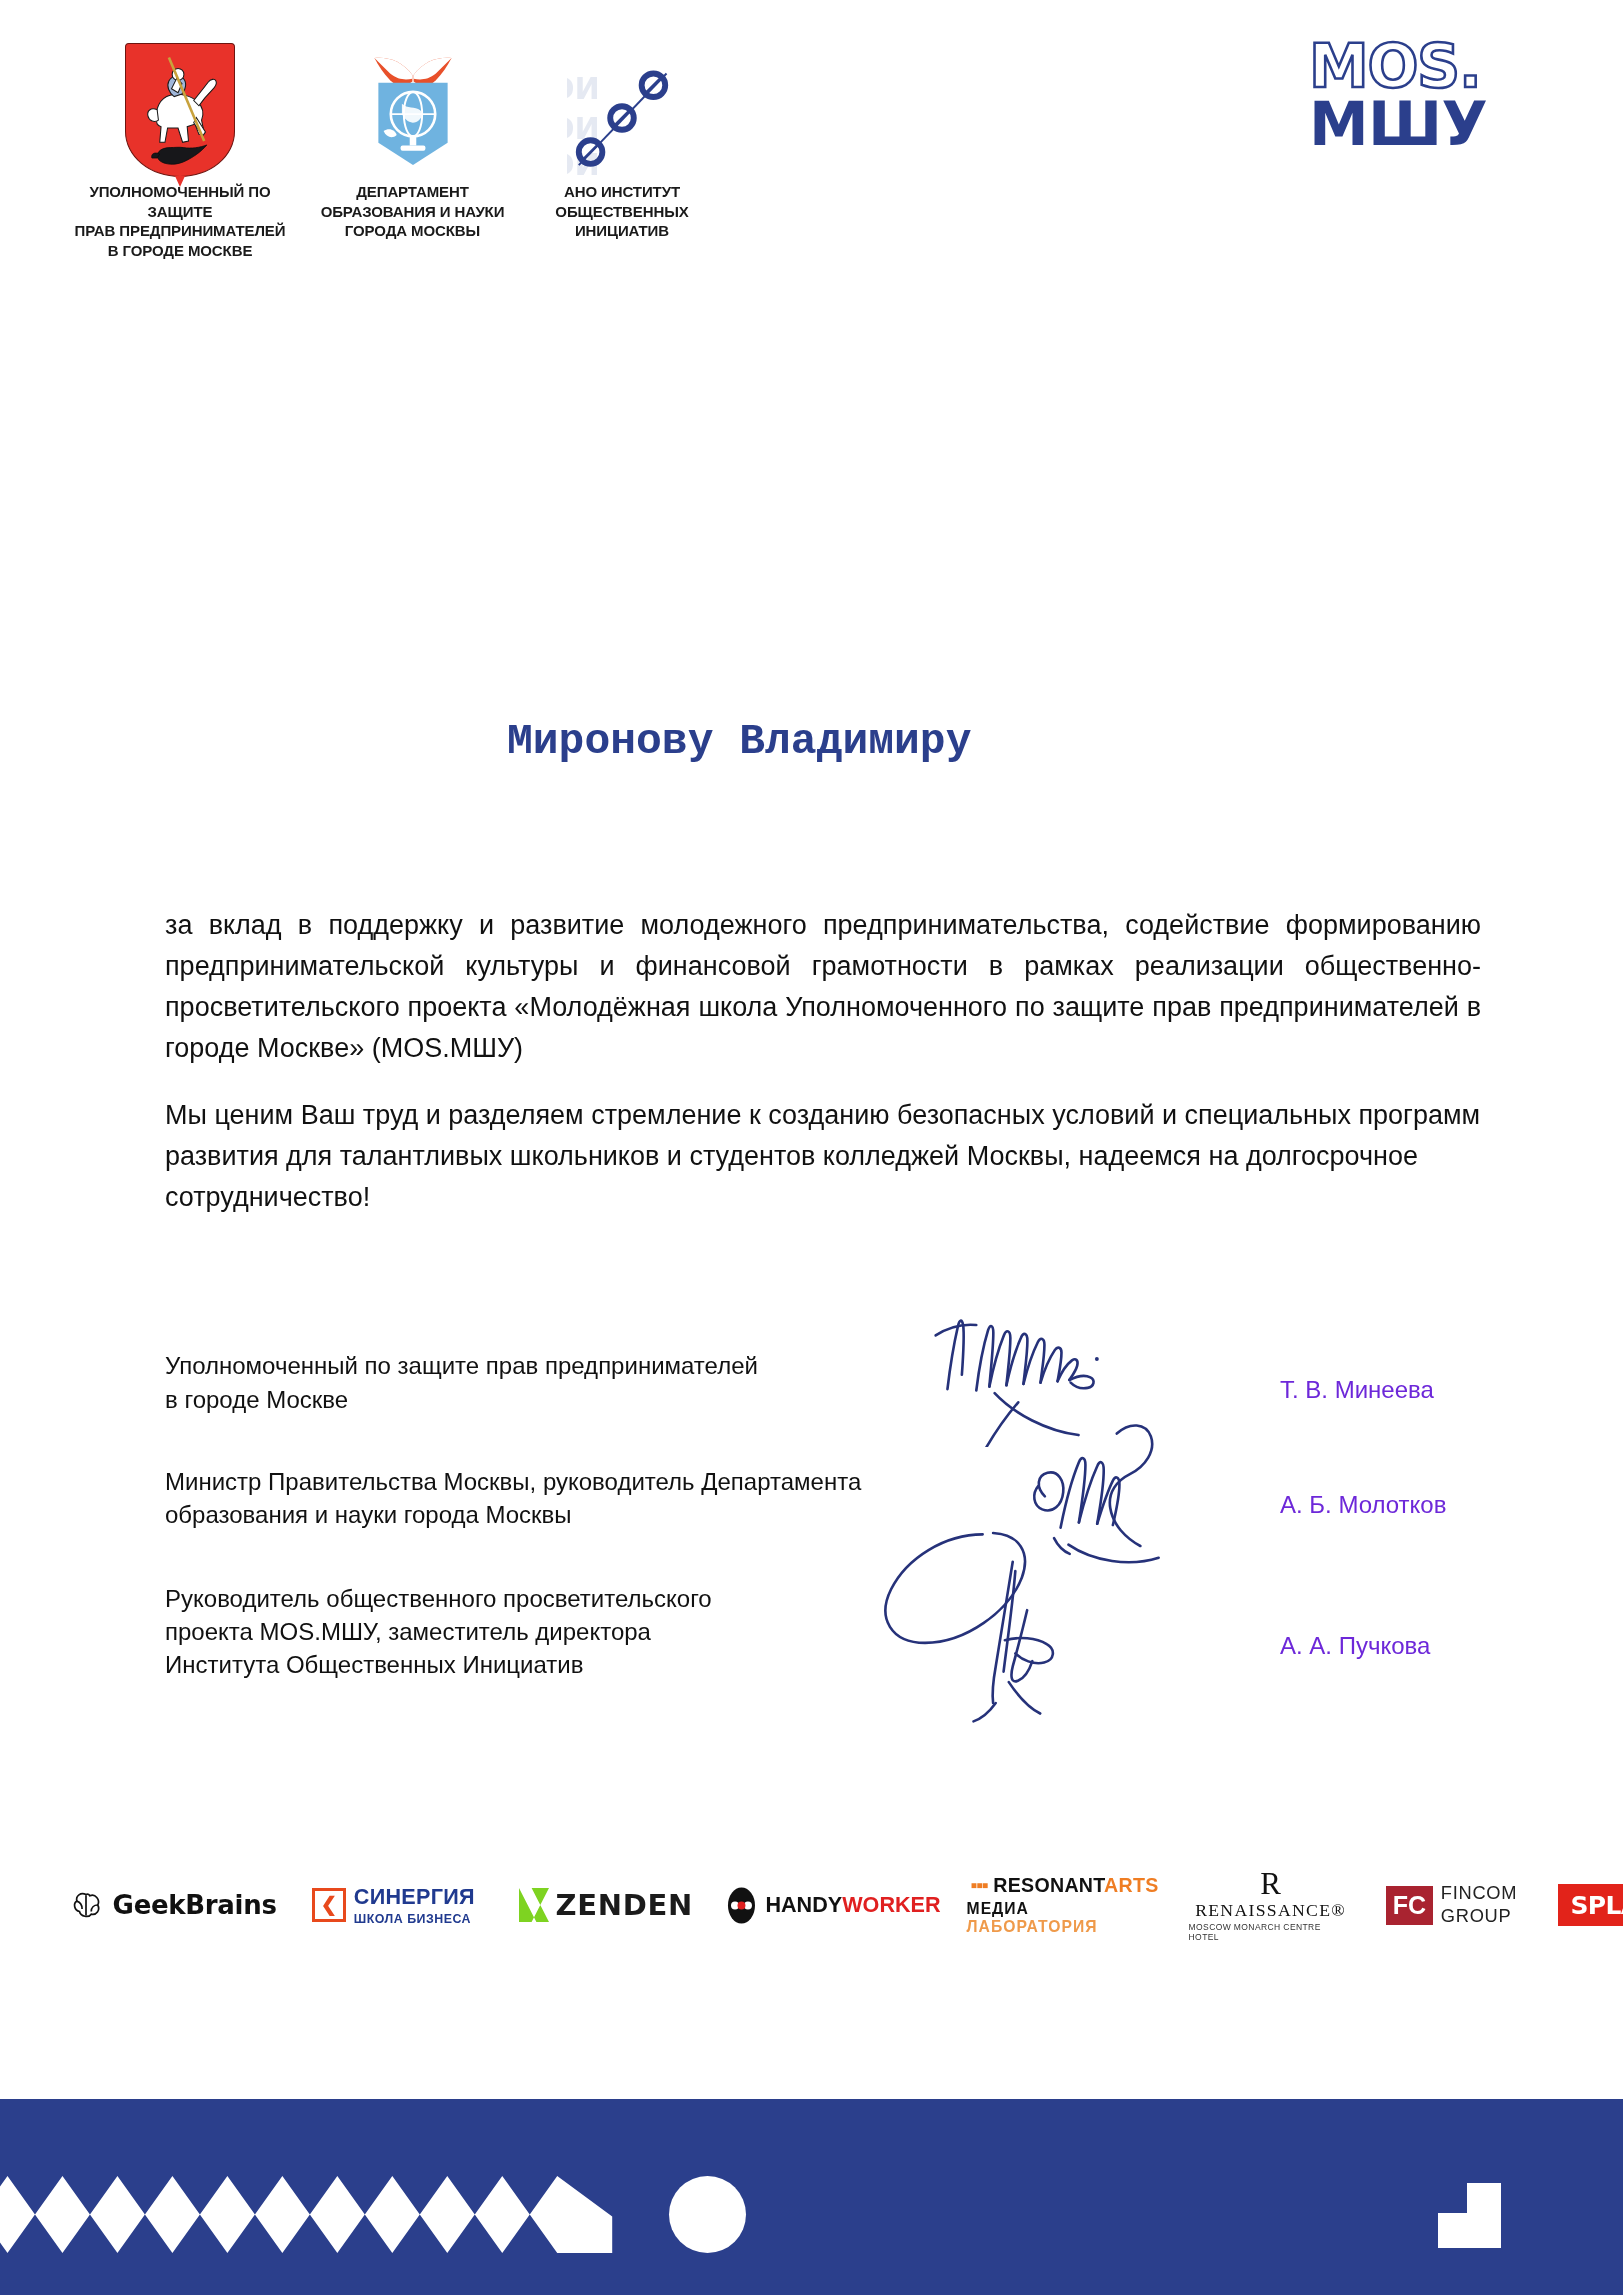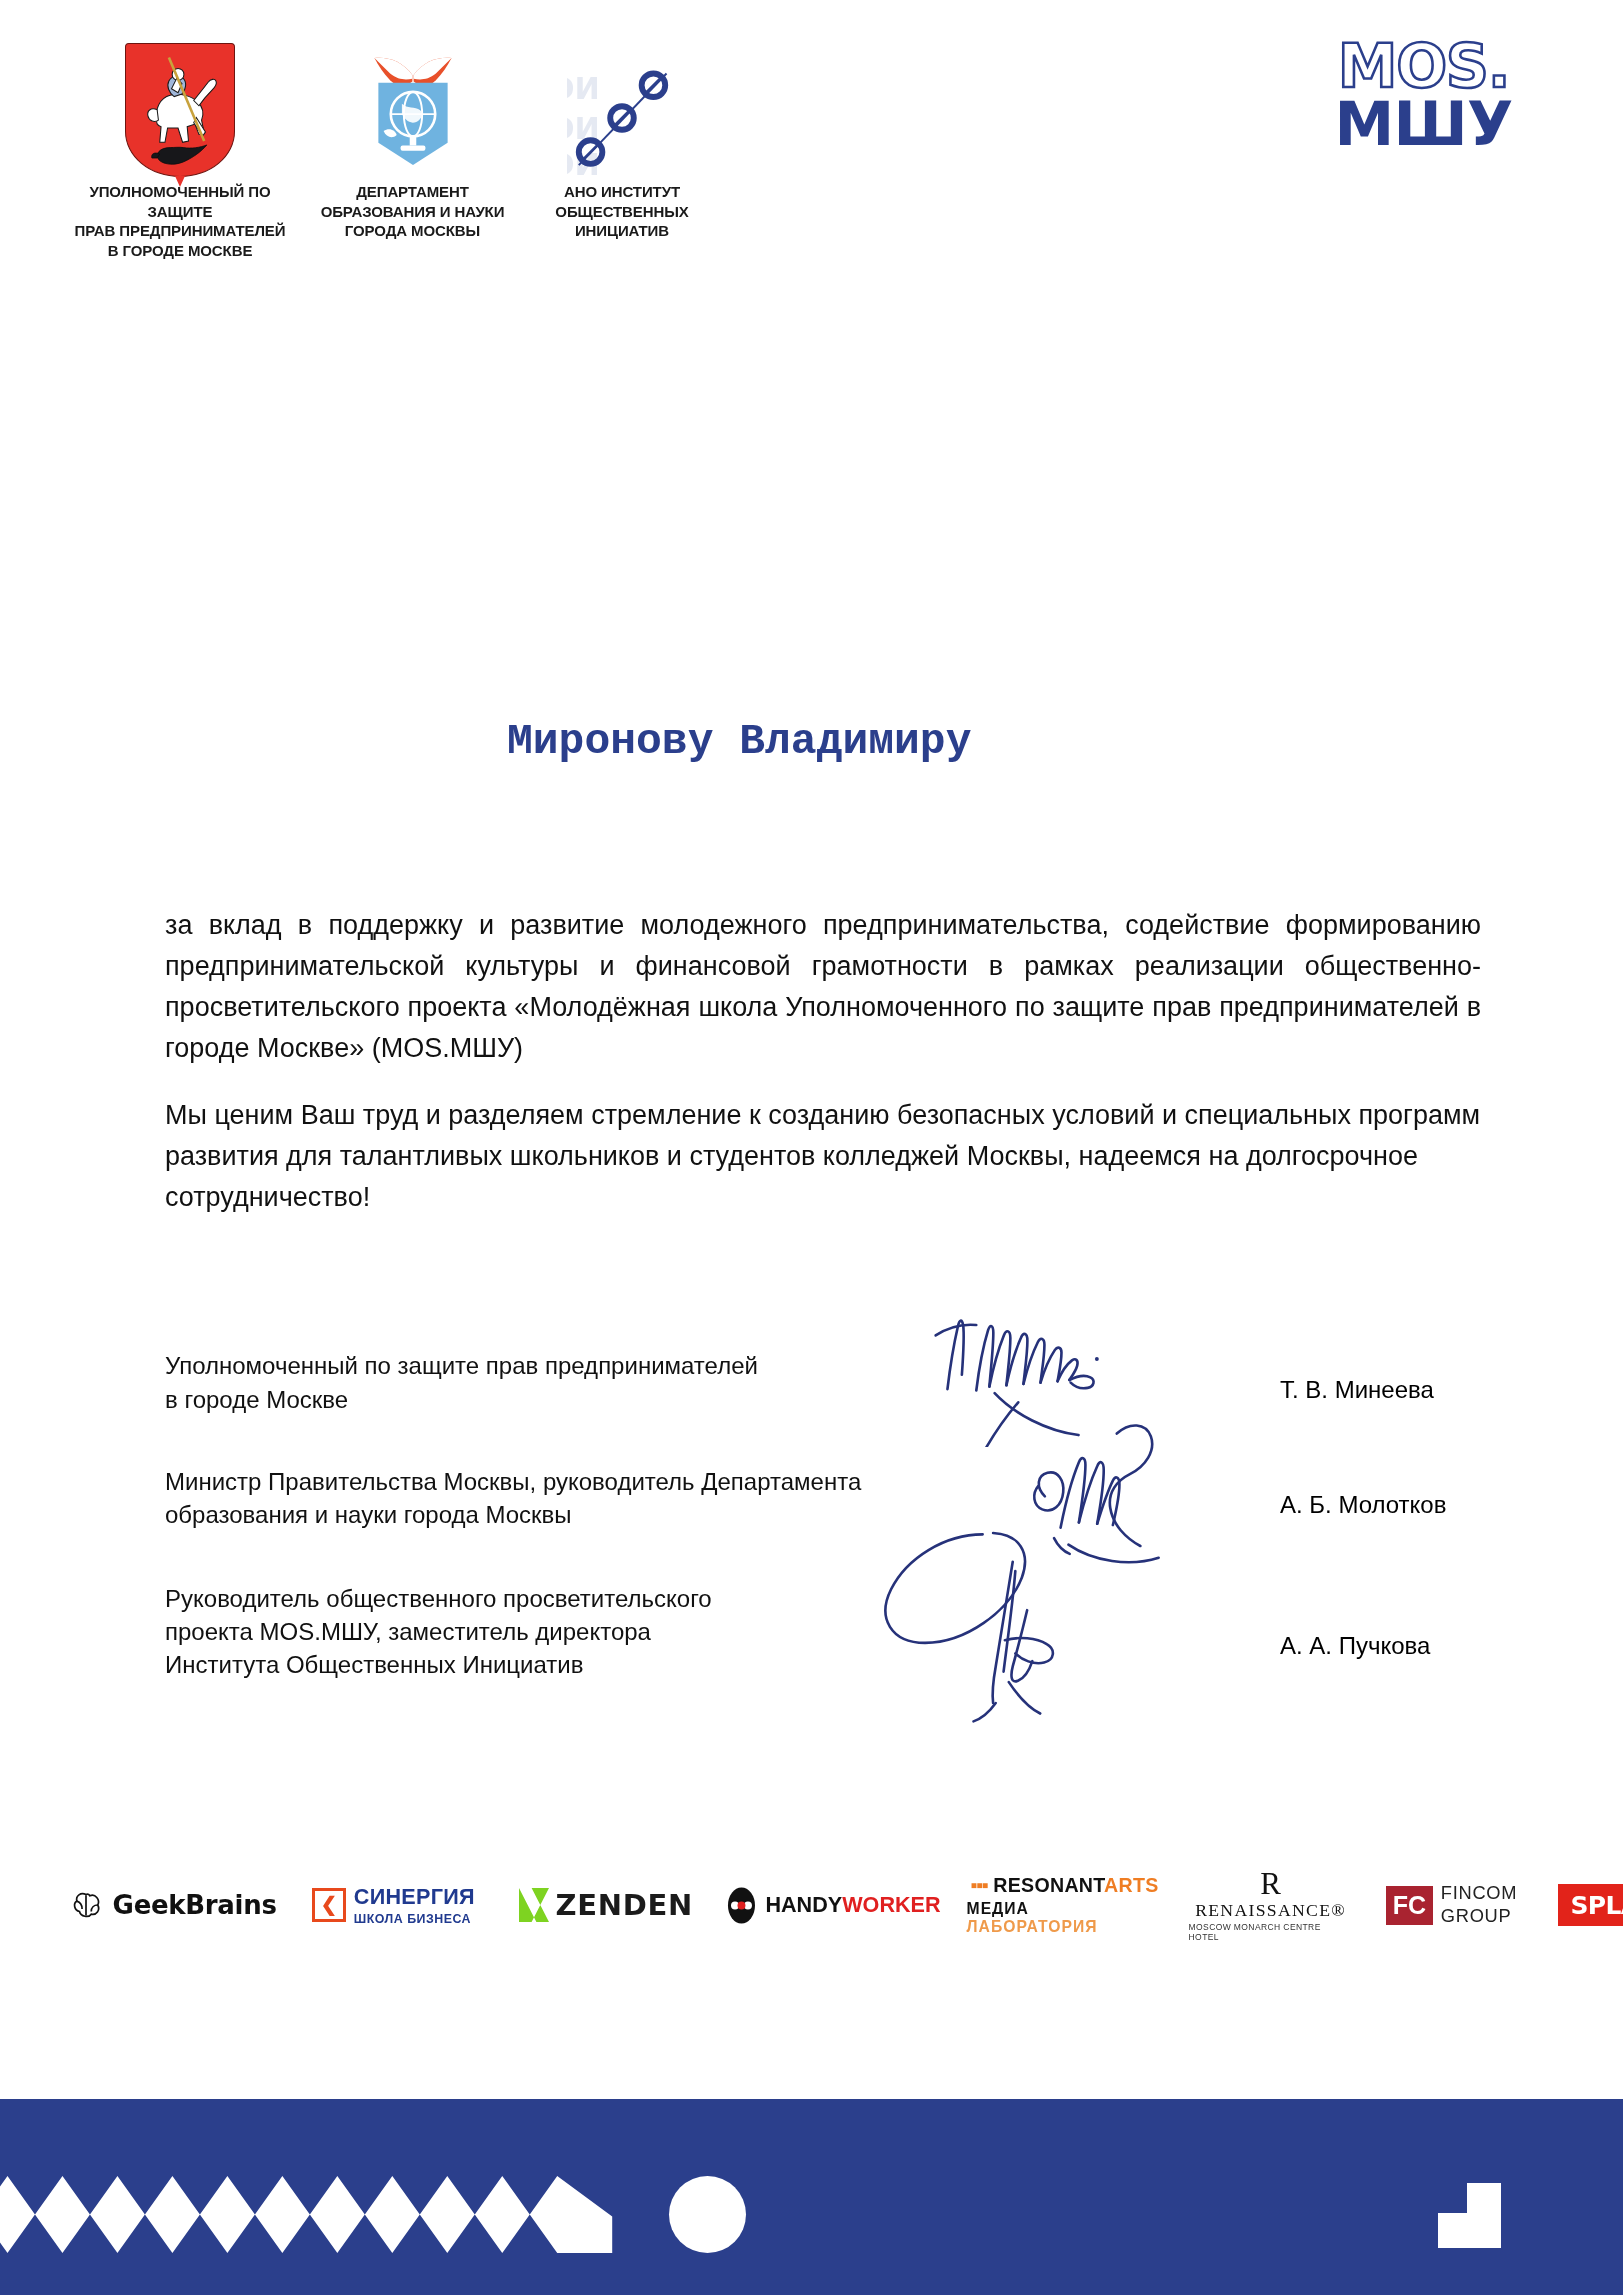--- a/index.html
+++ b/index.html
@@ -88,21 +88,20 @@
   
   #logo-ano { left: 524px; top: 46px; width: 196px; }
   .ano-mark { position: relative; width: 110px; height: 118px; }
 
   
   #logo-mosmshu {
     position: absolute;
     right: 85px;
     top: 39px;
     width: 229px;
-    text-align: center;
     line-height: 0.92;
   }
   #logo-mosmshu .mos-line {
     font-family: "DejaVu Sans", sans-serif;
     font-size: 60px;
     font-weight: 700;
     letter-spacing: -1.3px;
     color: transparent;
     -webkit-text-stroke: 2.6px #2b3f8c;
     text-stroke: 2.6px #2b3f8c;
@@ -204,21 +203,21 @@
     font-size: 24px;
     line-height: 1.38;
     color: #111111;
     white-space: pre-line;
   }
   .sig-name {
     position: absolute;
     left: 1280px;
     font-family: "Liberation Sans", sans-serif;
     font-size: 24px;
-    color: #000000;
+    color: #6d28d9;
     white-space: nowrap;
   }
   .sig-scribble {
     position: absolute;
     pointer-events: none;
   }
 
   
   #partners {
     position: absolute;

